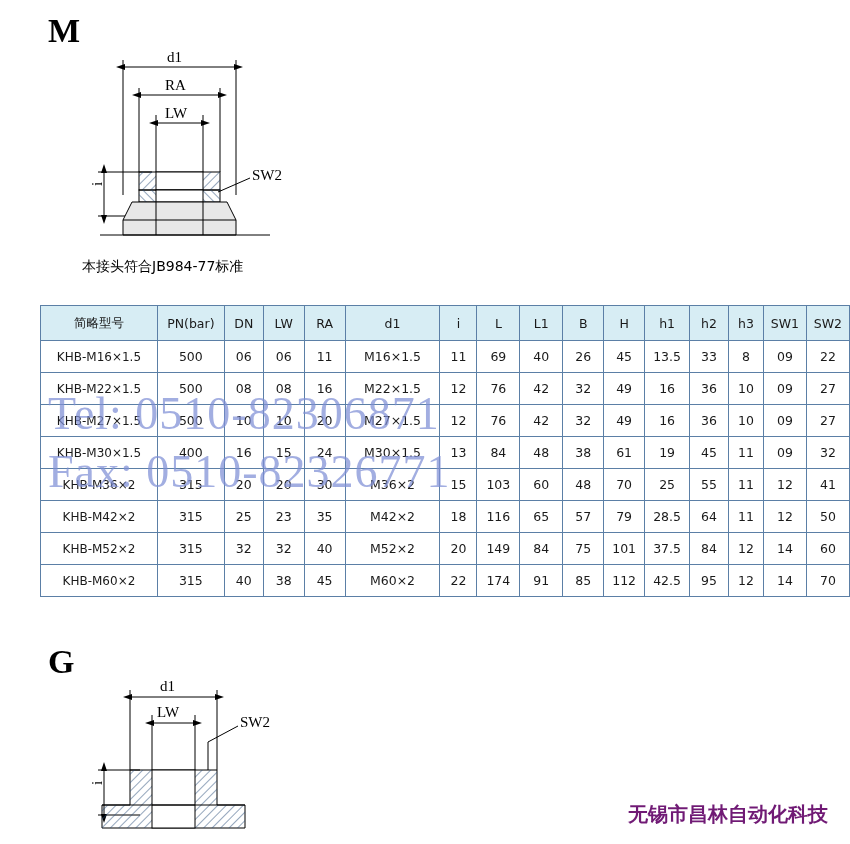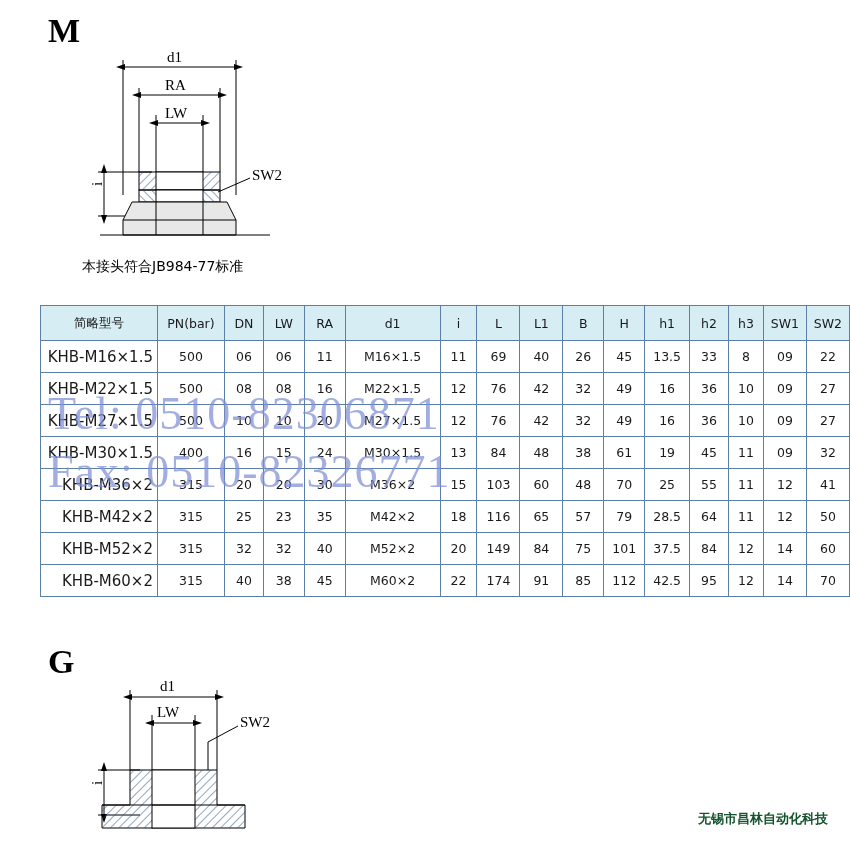--- a/index.html
+++ b/index.html
@@ -77,22 +77,22 @@
     font-weight: normal;
     white-space: nowrap;
   }
   #spec-table thead th {
     background: #d7edf4;
     font-family: "DejaVu Sans", sans-serif;
     font-size: 12.5px;
     height: 34px;
   }
   #spec-table tbody td:first-child {
-    text-align: right;
-    font-size: 15px;
+    text-align: center;
+    font-size: 12px;
   }
   
   .c0 { width: 108px; }
   .c1 { width: 58px; }
   .c2 { width: 30px; }
   .c3 { width: 32px; }
   .c4 { width: 32px; }
   .c5 { width: 86px; }
   .c6 { width: 28px; }
   .c7 { width: 34px; }
@@ -120,23 +120,23 @@
     letter-spacing: 1px;
     white-space: nowrap;
   }
 
   
   #company-footer {
     position: absolute;
     right: 22px;
     bottom: 16px;
     font-family: "DejaVu Sans", sans-serif;
-    font-size: 13px;
+    font-size: 20px;
     font-weight: bold;
-    color: #14532d;
+    color: #701a75;
   }
 </style>
 </head>
 <body>
 
 <div class="section-letter" id="letter-m">M</div>
 
 <div id="drawing-m">
   <svg width="300" height="250" viewBox="0 0 300 250">
     <defs>

